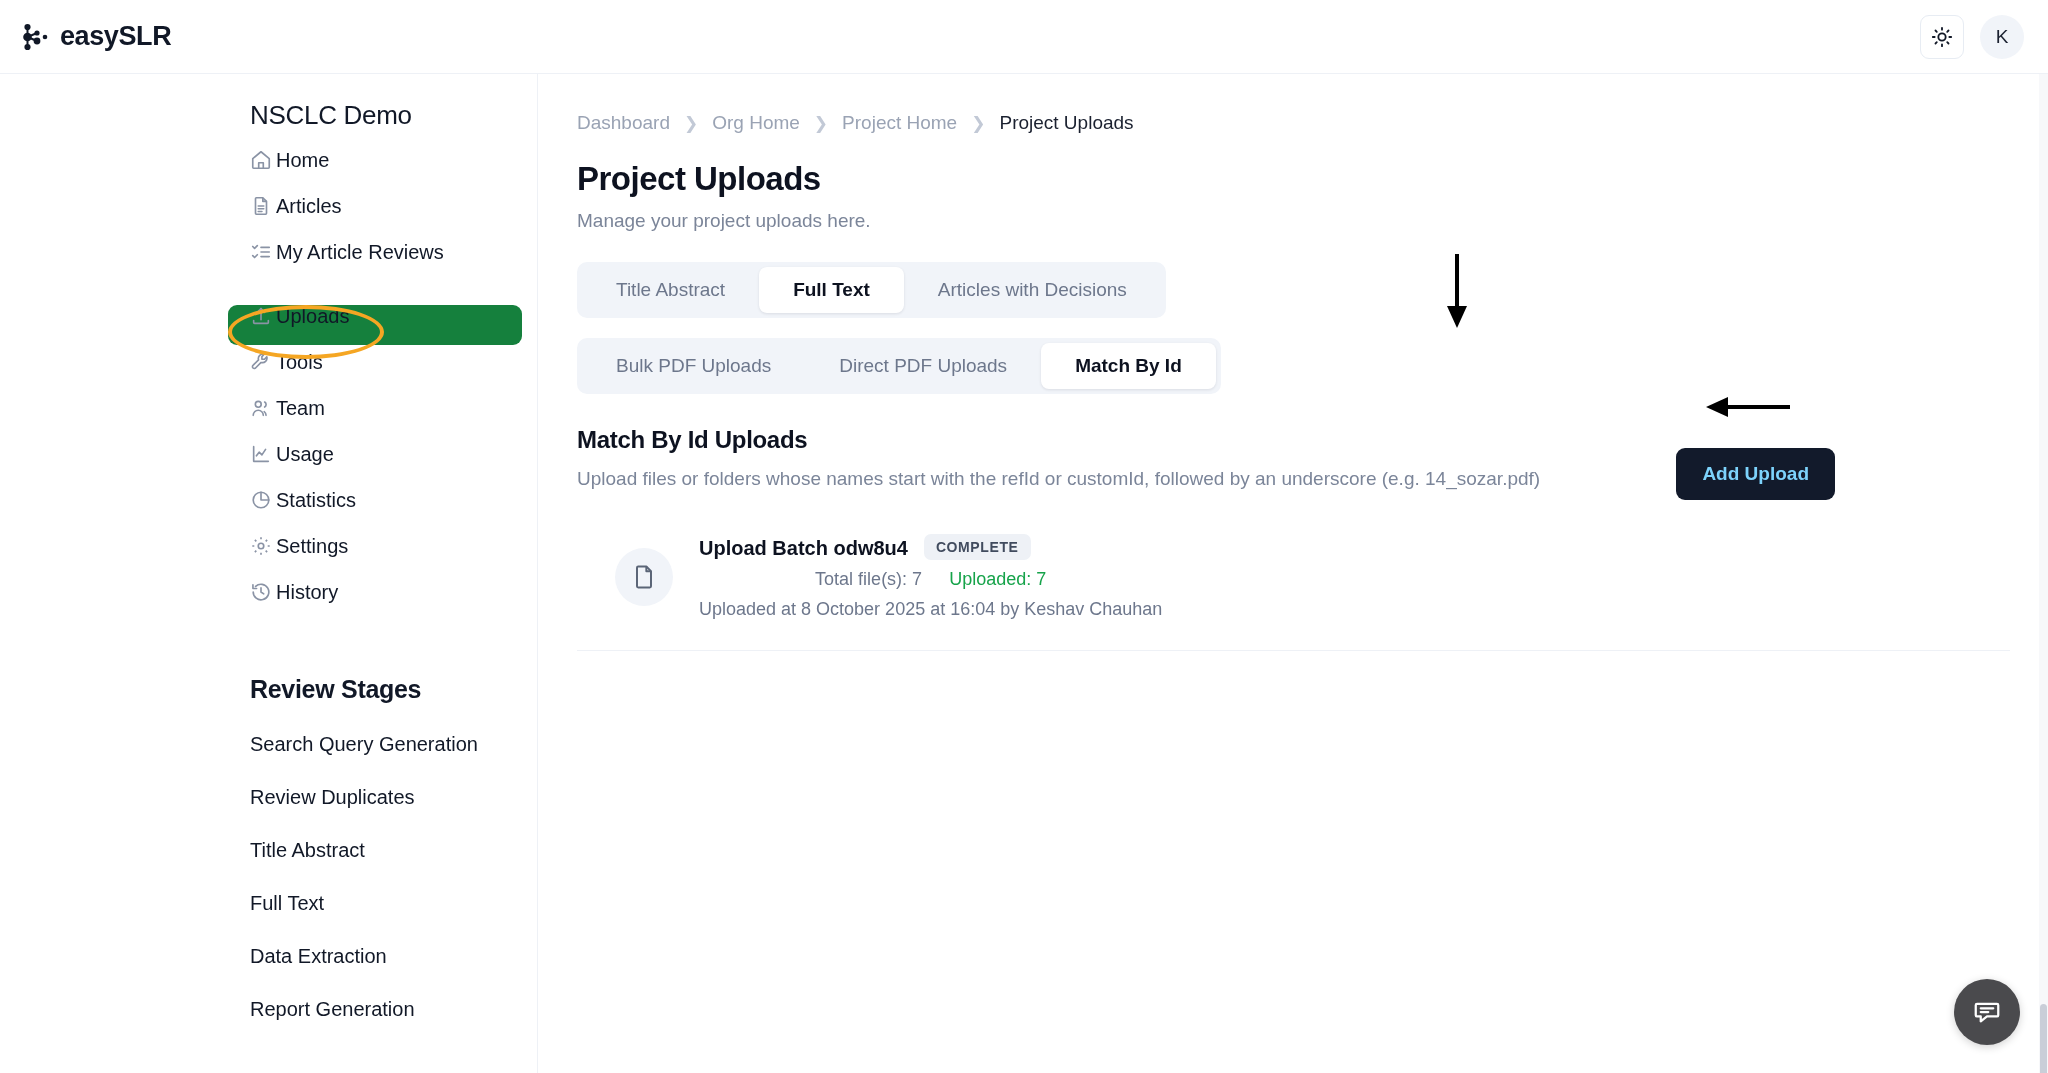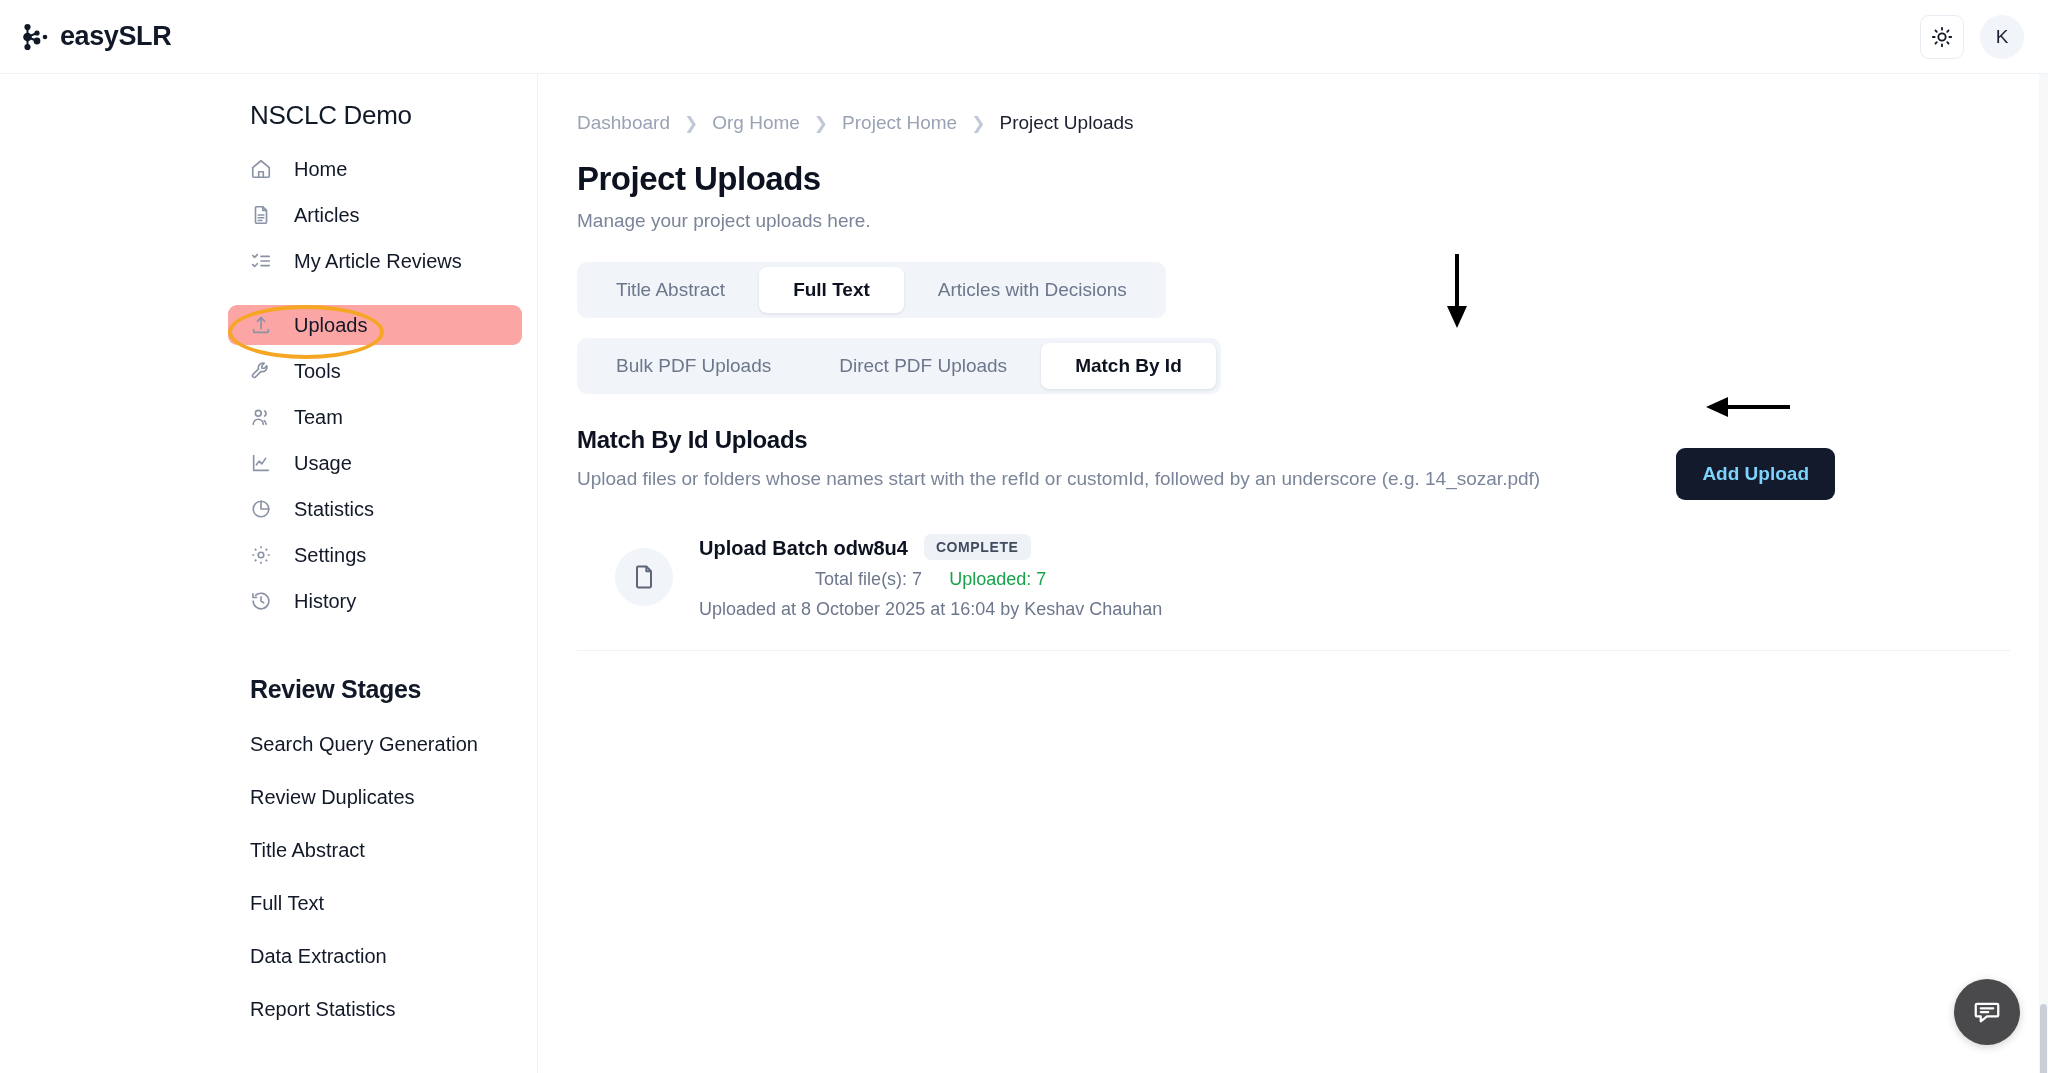--- a/index.html
+++ b/index.html
@@ -49,26 +49,26 @@
     background: #ffffff;
     border-right: 1px solid #eef1f6;
     padding-top: 26px;
     overflow: hidden;
   }
   .project-title {
     font-size: 26px; font-weight: 400; color: #111827;
     margin: 0 0 18px 250px; letter-spacing: -0.3px;
   }
   .nav-item {
-    display: flex; align-items: center; gap: 22px;
+    display: flex; align-items: flex-start; gap: 4px;
     height: 40px; margin: 6px 15px 6px 228px;
     padding-left: 22px; border-radius: 9px;
     cursor: pointer; position: relative;
   }
-  .nav-item.active { background: #fca5a5; margin-top: 24px; }
+  .nav-item.active { background: #15803d; margin-top: 24px; }
   .nav-ico { width: 22px; height: 22px; flex: none; color: #8a93a5; display:flex; }
   .nav-label { font-size: 20px; color: #111827; font-weight: 500; }
   .section-title {
     font-size: 25px; font-weight: 700; color: #111827;
     margin: 54px 0 14px 250px; letter-spacing: -0.3px;
   }
   .stage-item {
     font-size: 20px; color: #111827; font-weight: 500;
     margin: 0 0 0 250px; height: 53px; line-height: 53px;
     cursor: pointer;
@@ -292,21 +292,21 @@
     <span class="nav-label">History</span>
   </div>
 
   <div class="section-title">Review Stages</div>
 
   <div class="stage-item">Search Query Generation</div>
   <div class="stage-item">Review Duplicates</div>
   <div class="stage-item">Title Abstract</div>
   <div class="stage-item">Full Text</div>
   <div class="stage-item">Data Extraction</div>
-  <div class="stage-item">Report Statistics</div>
+  <div class="stage-item">Report Generation</div>
 
   <div class="ellipse-anno"></div>
 </aside>
 
 <main class="main">
 
   <nav class="breadcrumb">
     <span class="crumb">Dashboard</span>
     <span class="crumb-sep">❯</span>
     <span class="crumb">Org Home</span>

